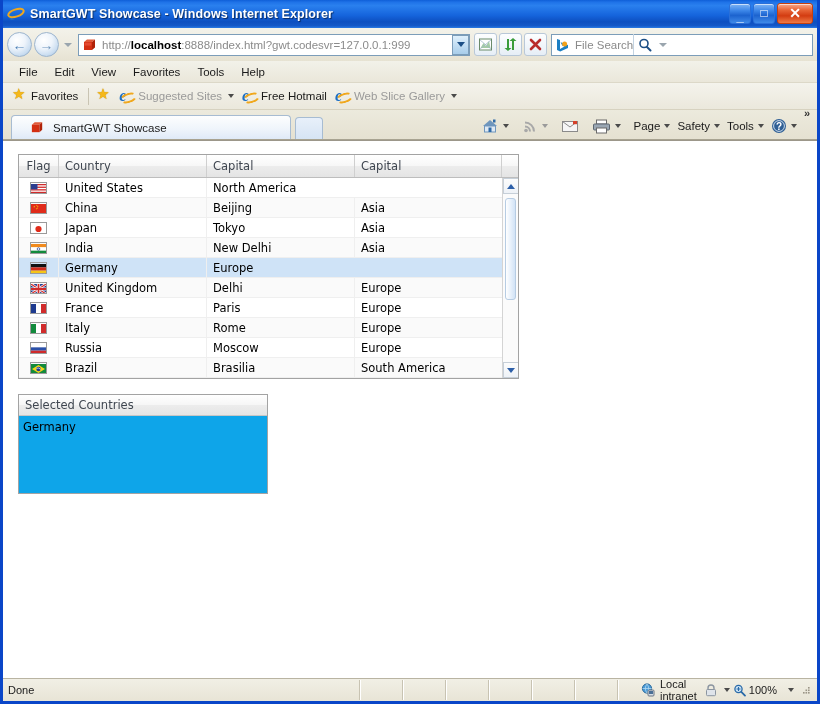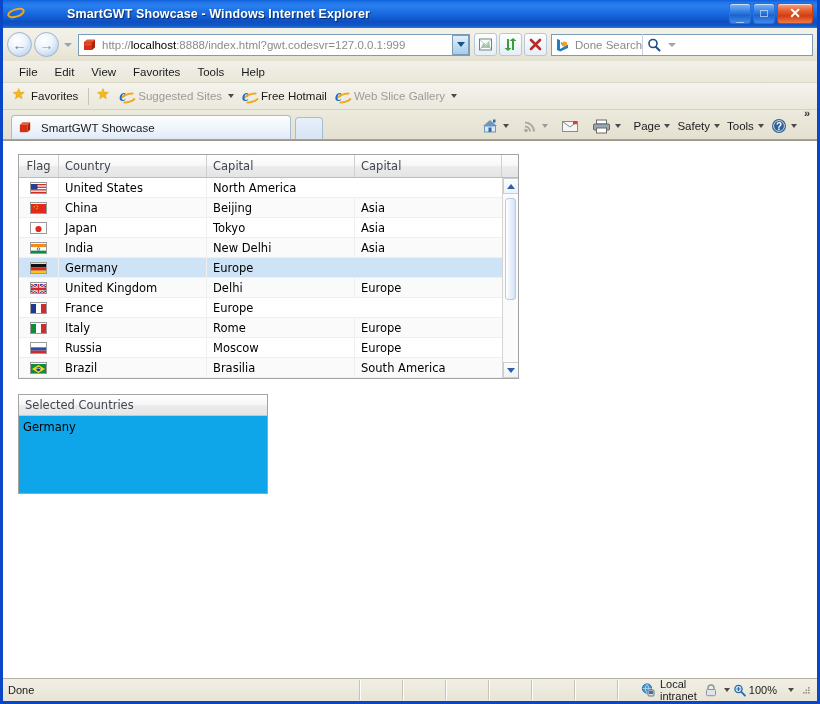--- a/index.html
+++ b/index.html
@@ -43,21 +43,20 @@
     flex: none;
     position: relative;
   }
   .title-text {
     color: #fff;
     font-size: 12.5px;
     font-weight: bold;
     text-shadow: 1px 1px 1px rgba(0,0,0,.55);
     white-space: nowrap;
     letter-spacing: .1px;
-    margin-left: 37px;
   }
   .win-buttons {
     position: absolute;
     right: 4px; top: 3px;
     display: flex;
     gap: 2px;
   }
   .win-btn {
     width: 22px; height: 21px;
     border-radius: 3px;
@@ -143,21 +142,21 @@
     position: relative;
   }
   .addr-text {
     font-size: 11.5px;
     color: #8b8b8b;
     white-space: nowrap;
     overflow: hidden;
     flex: 1;
     min-width: 0;
   }
-  .addr-text b { color: #000; font-weight: normal; text-align: center; }
+  .addr-text b { color: #000; font-weight: bold; text-align: center; }
   .addr-go {
     width: 17px; height: 20px;
     flex: none;
     background: linear-gradient(to bottom, #dff0fc, #a8cdea);
     border: 1px solid #7c9db9;
     box-sizing: border-box;
     display: flex; align-items: center; justify-content: center;
     margin-right: 0px;
   }
   .caret-blue {
@@ -321,21 +320,21 @@
   .tab {
     height: 24px;
     min-width: 280px;
     max-width: 290px;
     background: linear-gradient(to bottom, #fdfefe 0%, #eef4fb 60%, #dfeaf7 100%);
     border: 1px solid #a7bcd2;
     border-bottom: none;
     border-radius: 4px 4px 0 0;
     display: flex;
     align-items: center;
-    padding: 0 8px 0 6px;
+    padding: 0 8px 0 18px;
     gap: 5px;
     box-sizing: border-box;
   }
   .tab-title { font-size: 11.5px; color: #1a1a1a; white-space: nowrap; }
   .newtab {
     width: 28px; height: 22px;
     margin-left: 4px;
     background: linear-gradient(to bottom, #e8f0fa 0%, #d6e4f4 100%);
     border: 1px solid #a7bcd2;
     border-bottom: none;
@@ -624,21 +623,21 @@
       </svg>
     </div>
 
     <div class="searchbar">
       <div class="bing-icon">
         <svg width="16" height="14" viewBox="0 0 16 14">
           <path d="M2 1 L5 2 L5 11 L9.5 8.6 L7.2 7.6 L5.6 4.3 L13 7 L13 10 L5.2 13.6 L2 12 Z" fill="#1b7fc4"></path>
           <circle cx="9.6" cy="6" r="2.5" fill="#f3a11a"></circle>
         </svg>
       </div>
-      <div class="search-ph">Done Search</div>
+      <div class="search-ph">File Search</div>
       <div class="search-go">
         <svg width="14" height="14" viewBox="0 0 14 14">
           <circle cx="6" cy="5.5" r="4" fill="none" stroke="#1c4f86" stroke-width="1.6"></circle>
           <path d="M9 9 L12.5 12.5" stroke="#1c4f86" stroke-width="2" stroke-linecap="round"></path>
         </svg>
       </div>
       <div class="search-caret">
         <span class="caret-sm"></span>
       </div>
     </div>
@@ -847,20 +846,21 @@
             </div>
             <div class="grow">
               <div class="gcell flagcol">
                 <span class="flag"><svg width="15" height="10" viewBox="0 0 15 10">
                     <rect width="5" height="10" fill="#1e3a8f"></rect>
                     <rect x="5" width="5" height="10" fill="#fff"></rect>
                     <rect x="10" width="5" height="10" fill="#d02b2b"></rect>
                   </svg></span>
               </div>
               <div class="gcell country">France</div>
+              <div class="gcell capital">Paris</div>
               <div class="gcell continent">Europe</div>
             </div>
             <div class="grow alt">
               <div class="gcell flagcol">
                 <span class="flag"><svg width="15" height="10" viewBox="0 0 15 10">
                     <rect width="5" height="10" fill="#128a3c"></rect>
                     <rect x="5" width="5" height="10" fill="#fff"></rect>
                     <rect x="10" width="5" height="10" fill="#d02b2b"></rect>
                   </svg></span>
               </div>

